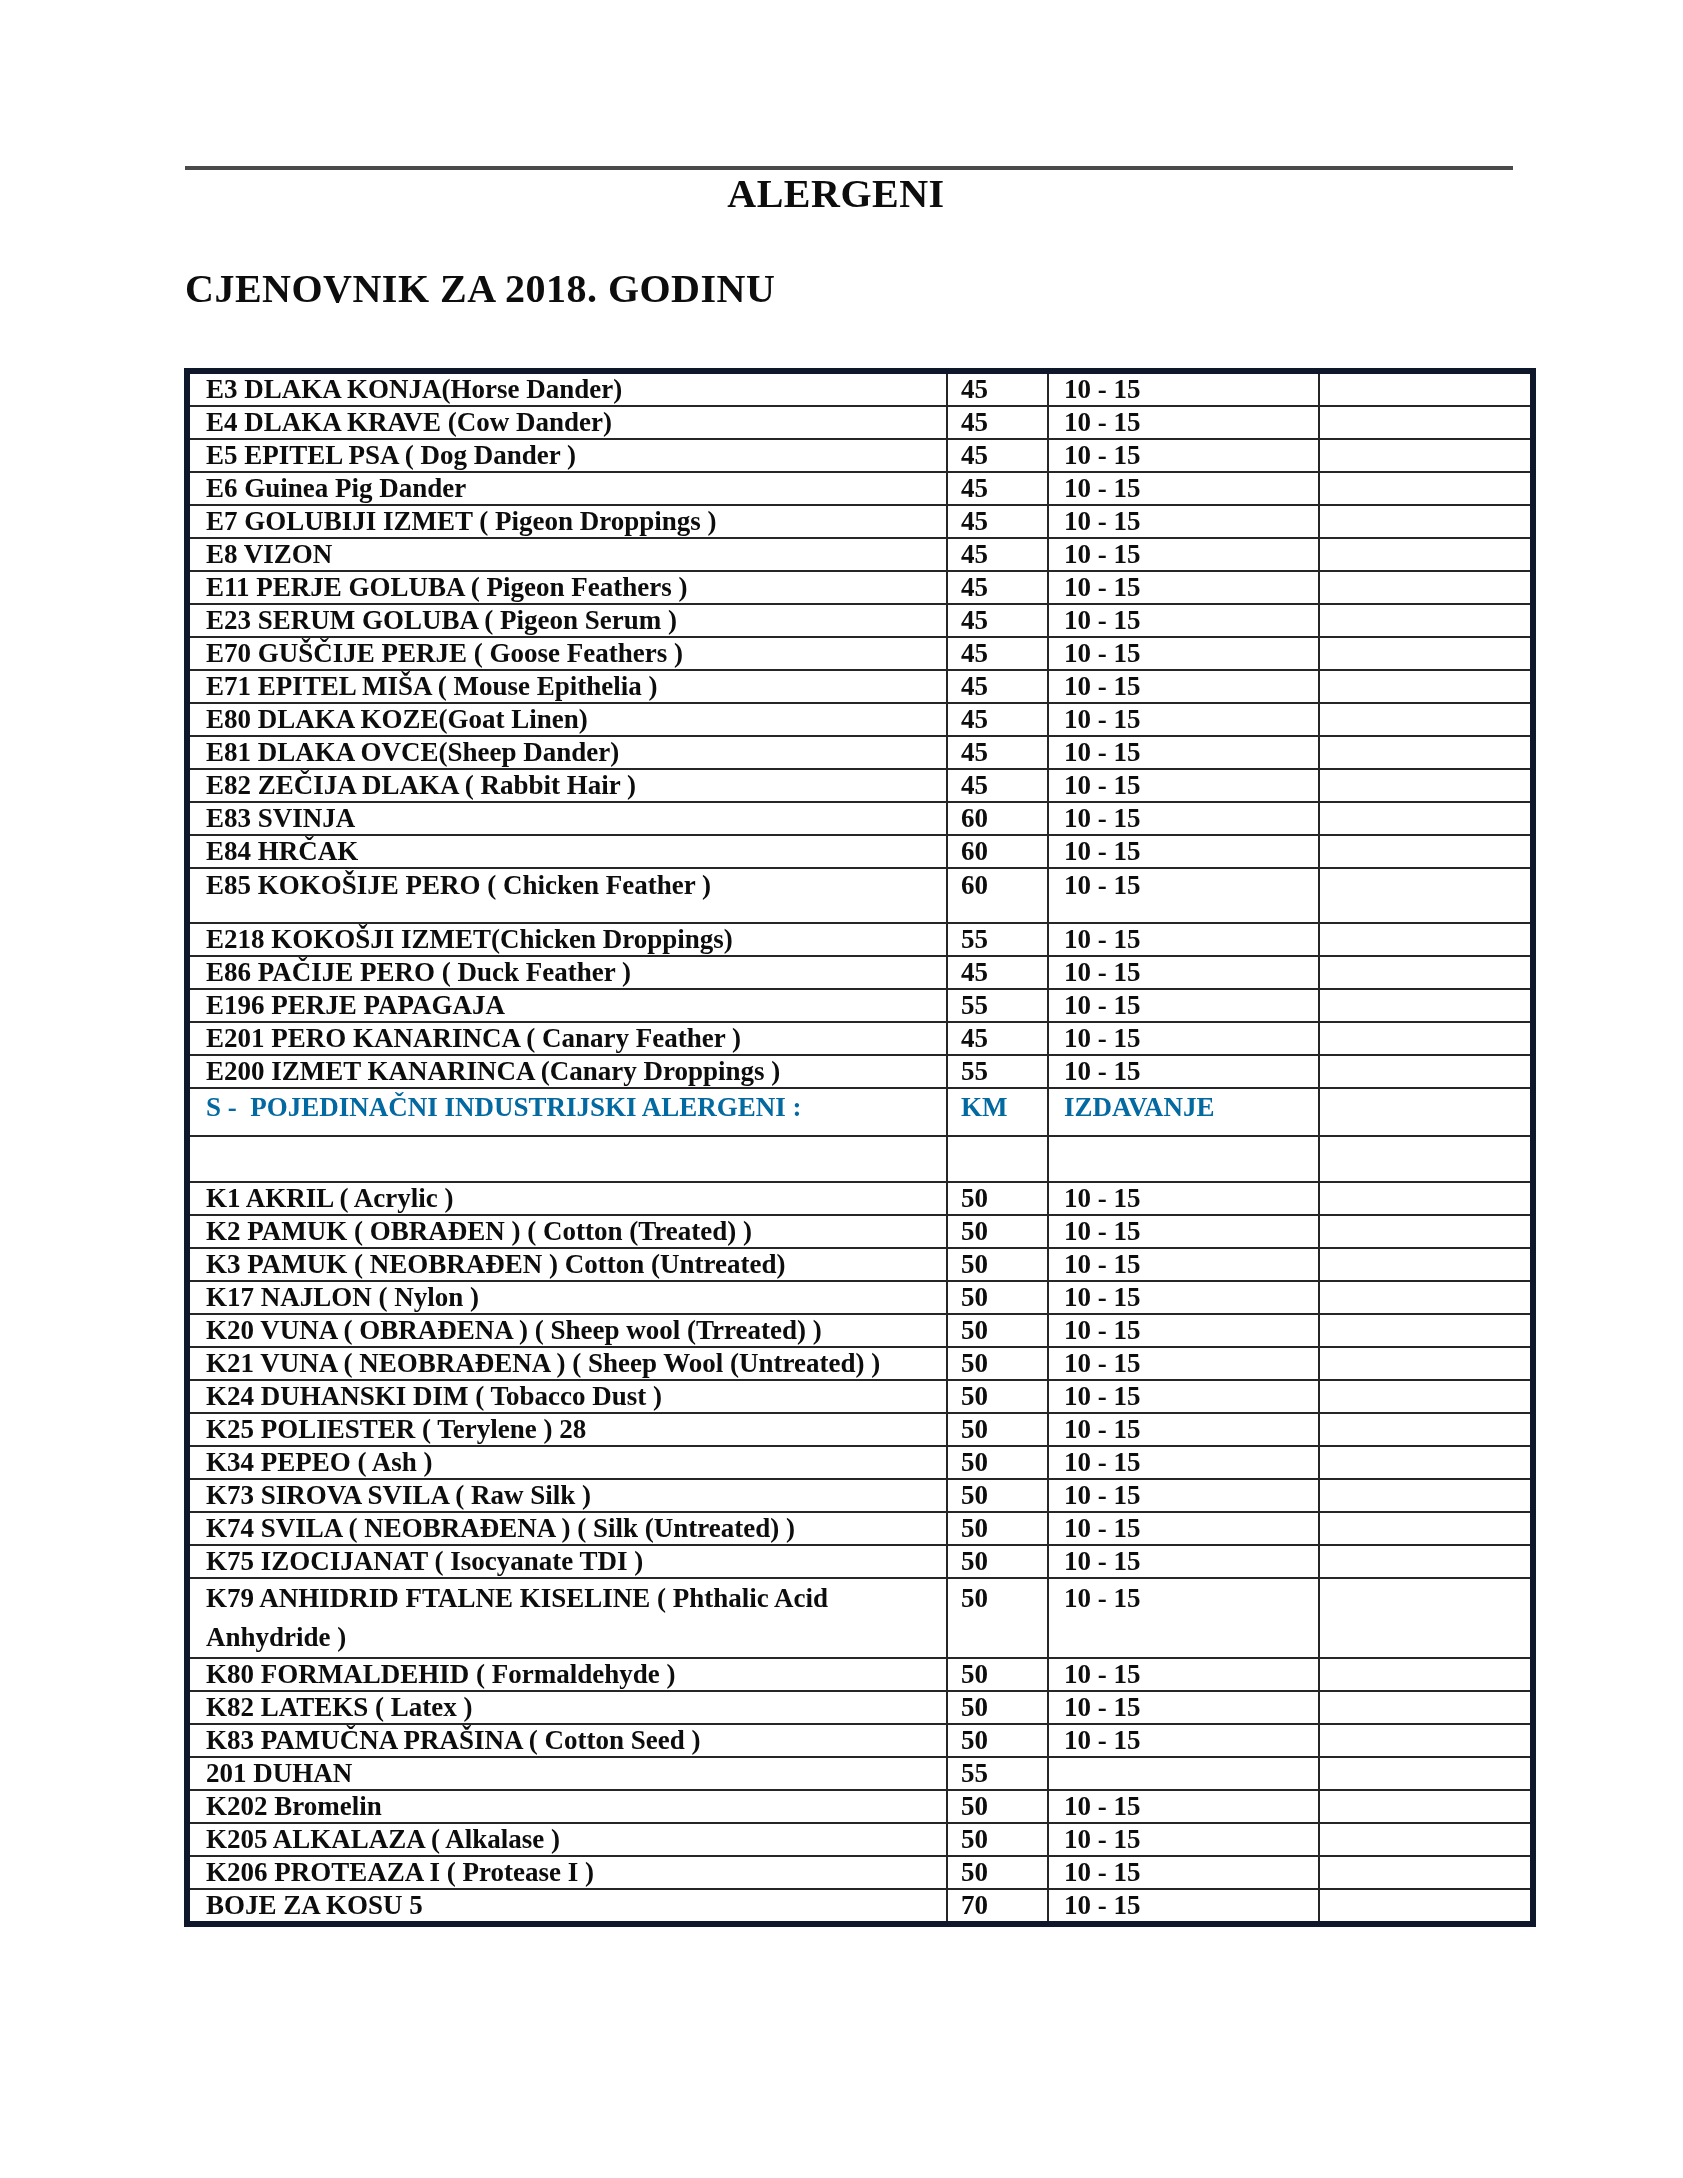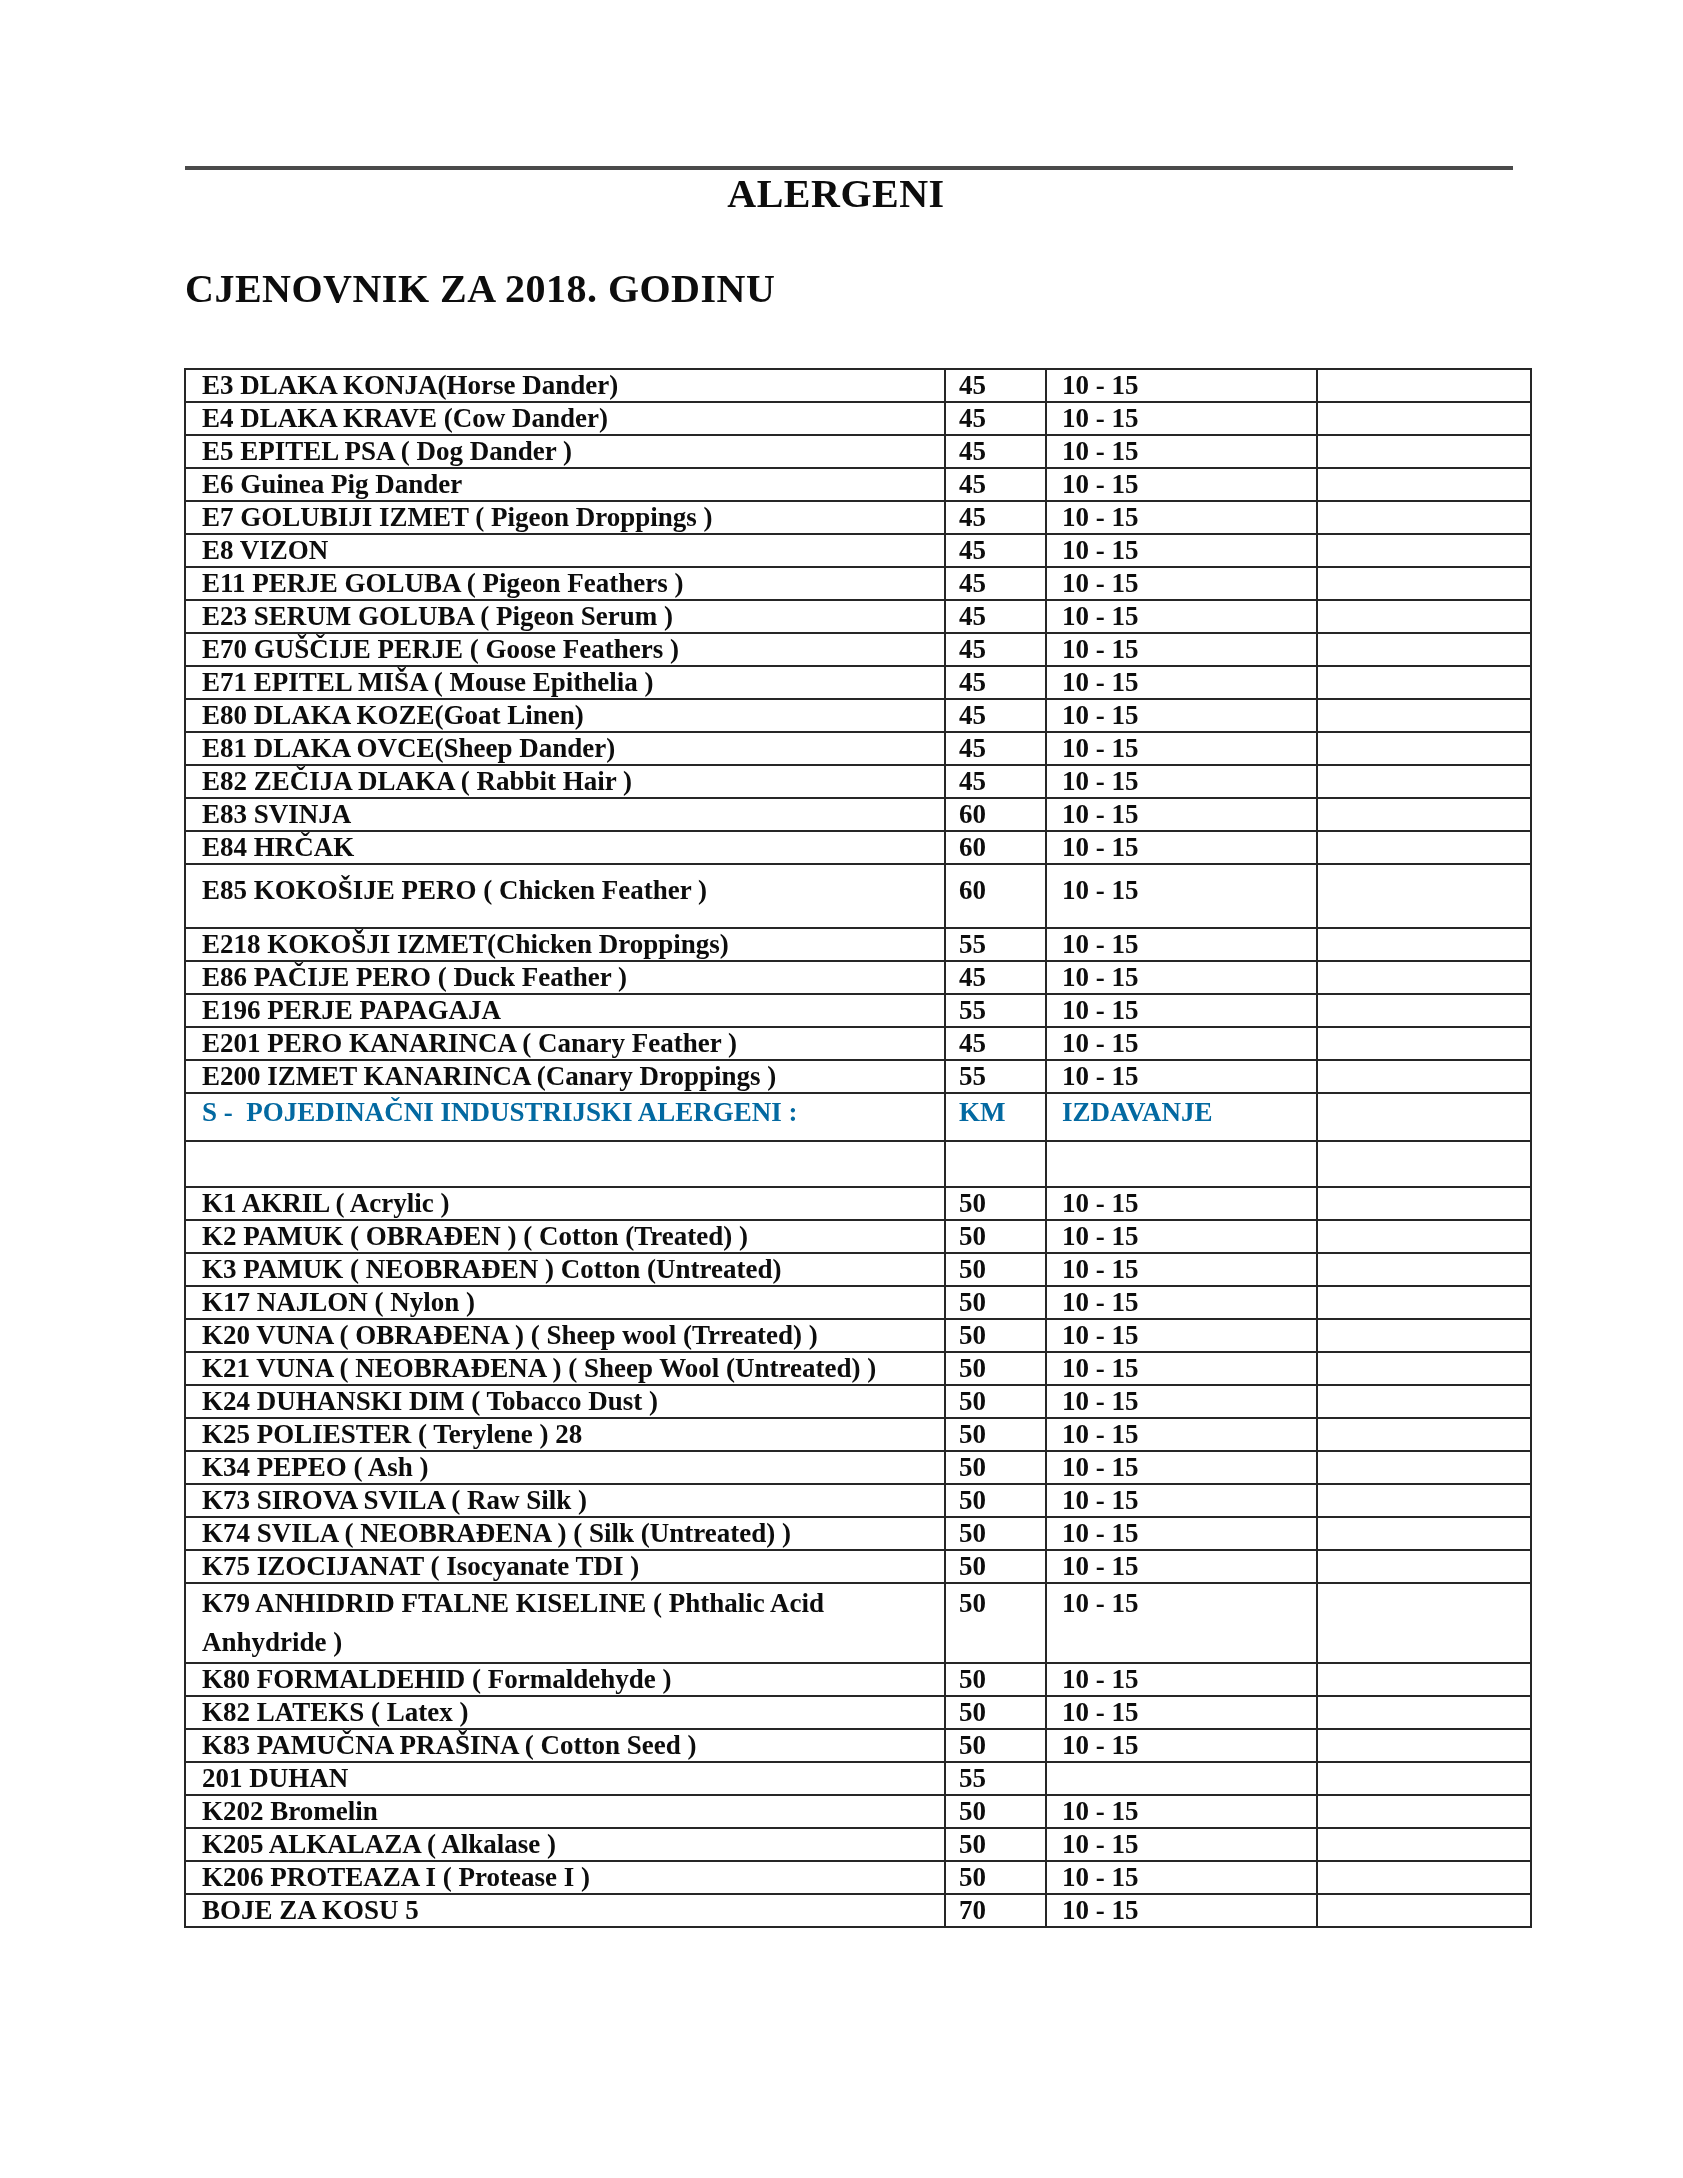--- a/index.html
+++ b/index.html
@@ -21,35 +21,35 @@
     letter-spacing:0.5px;
   }
   .subtitle{
     position:absolute;top:269px;left:185px;width:1328px;
     font-weight:bold;font-size:40px;line-height:1.0;
     letter-spacing:0.5px;
   }
   table.price-table{
     position:absolute;left:184px;top:368px;width:1346px;
     border-collapse:collapse;table-layout:fixed;
-    border:2px solid #0f172a;
+    border:6px solid #0f172a;
   }
   table.price-table td{
     border:2px solid #262626;
     font-weight:bold;font-size:27px;line-height:1.1;
     vertical-align:middle;
     overflow:hidden;
     white-space:pre-wrap;
   }
   td.c-name{padding:0 6px 0 16px;}
   td.c-price{padding:0 2px 0 13px;}
   td.c-issue{padding:0 2px 0 15px;}
   td.c-empty{padding:0;}
   tr.r td{height:31px;}
-  tr.tall td{height:51px;vertical-align:top;padding-top:11px;}
+  tr.tall td{height:51px;vertical-align:top;padding-top:2px;}
   tr.section td{height:42px;vertical-align:top;padding-top:4px;}
   tr.spacer td{height:44px;}
   tr.two td{height:59px;vertical-align:top;padding-top:0;line-height:1.45;}
 </style>
 </head>
 <body>
 
 <div class="page">
   <div class="toprule"></div>
   <div class="title">ALERGENI</div>

